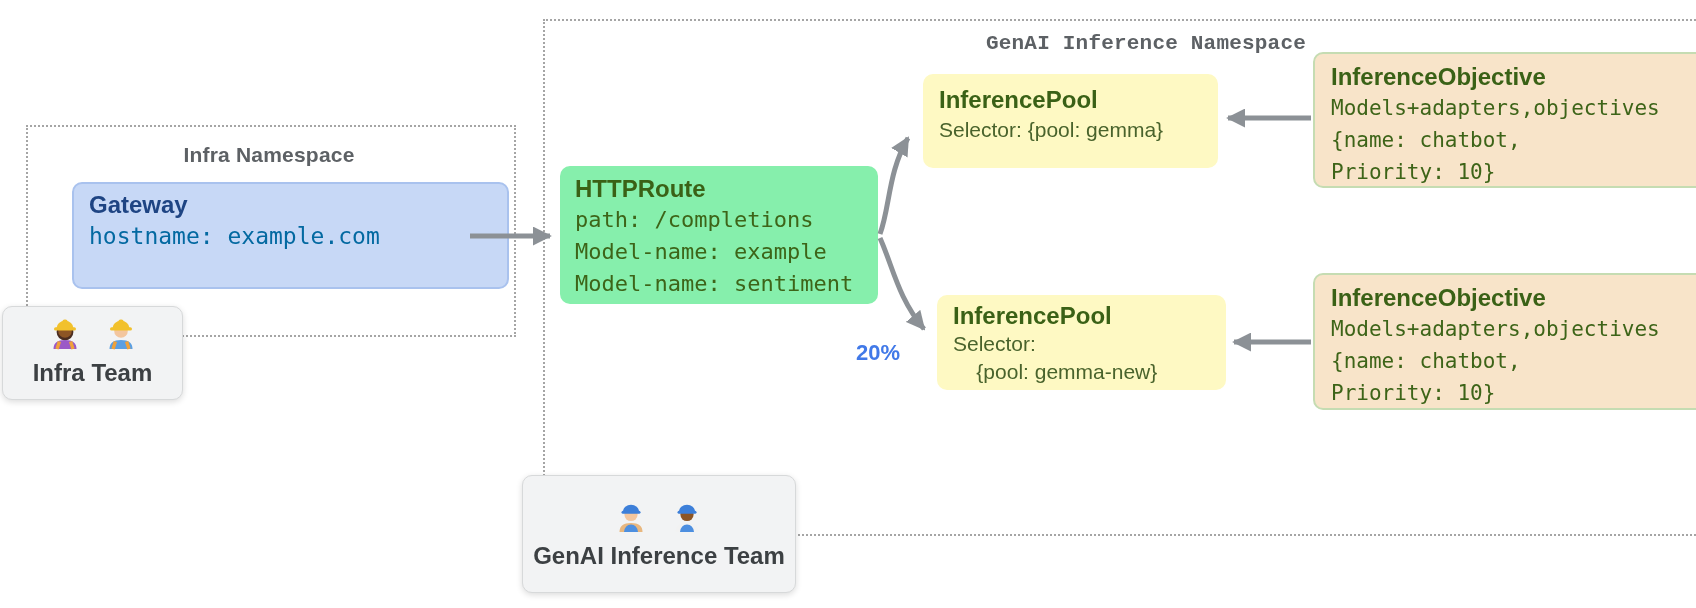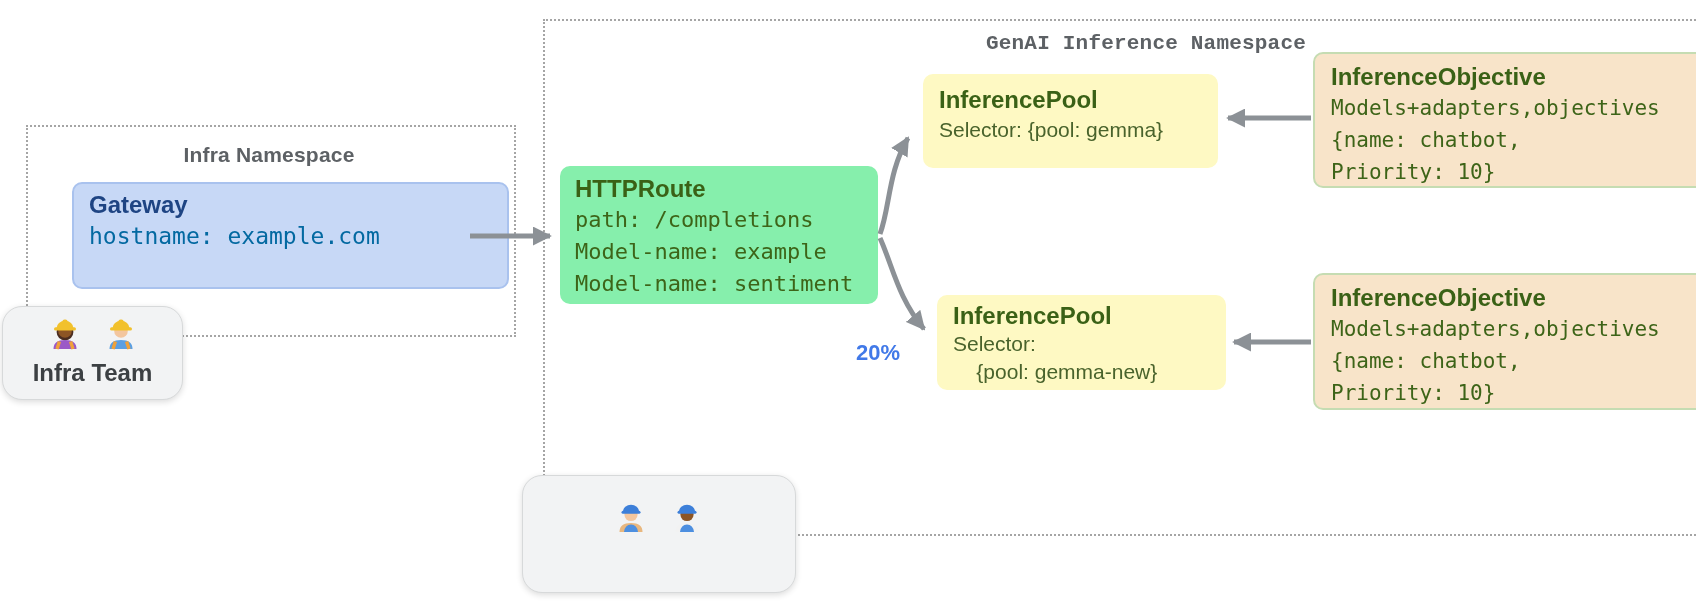--- a/index.html
+++ b/index.html
@@ -40,21 +40,21 @@
   .node-pool-bottom .bd{line-height:28px;}
   .node-obj{
     background:#f8e4c9;border:2px solid #c5dcb2;color:#3a6116;padding:7px 16px;
   }
   .node-obj .bd{font-size:21px;line-height:32px;color:#3d6418;}
   .node-obj-top{left:1313px;top:52px;width:400px;height:136px;}
   .node-obj-bottom{left:1313px;top:273px;width:400px;height:137px;}
   
   .team{
     position:absolute;background:#f2f3f4;border:1px solid #d7d9da;
-    border-radius:20px;box-shadow:0 2px 6px rgba(0,0,0,.14);
+    border-radius:10px;box-shadow:0 2px 6px rgba(0,0,0,.14);
     z-index:5;text-align:center;box-sizing:border-box;
   }
   .team-infra{left:2px;top:306px;width:181px;height:94px;}
   .team-genai{left:522px;top:475px;width:274px;height:118px;}
   .team-icons{display:flex;justify-content:center;gap:18px;}
   .team-infra .team-icons{margin-top:8px;}
   .team-genai .team-icons{margin-top:22px;}
   .team-label{font-weight:bold;color:#3c4043;font-size:24px;margin-top:2px;}
   
   #arrows{position:absolute;left:0;top:0;z-index:3;pointer-events:none;}
@@ -168,15 +168,16 @@
       <span>
         <svg width="38" height="38" viewBox="0 0 38 38">
           <circle cx="19" cy="16.5" r="6.6" fill="#8d5524"></circle>
           <path d="M7.5 34 q0-9 11.5-9 q11.5 0 11.5 9 z" fill="#f2f2f2"></path>
           <path d="M12 34 q1-7.5 7-7.5 q6 0 7 7.5 z" fill="#4d8fe0"></path>
           <path d="M11 13.6 a8 6.8 0 0 1 16 0 z" fill="#3d7fd9"></path>
           <rect x="9.5" y="12.8" width="19" height="3" rx="1.5" fill="#3d7fd9"></rect>
         </svg>
       </span>
     </div>
+    <div class="team-label">GenAI Inference Team</div>
   </div>
 
 </div>
 
 </body></html>

